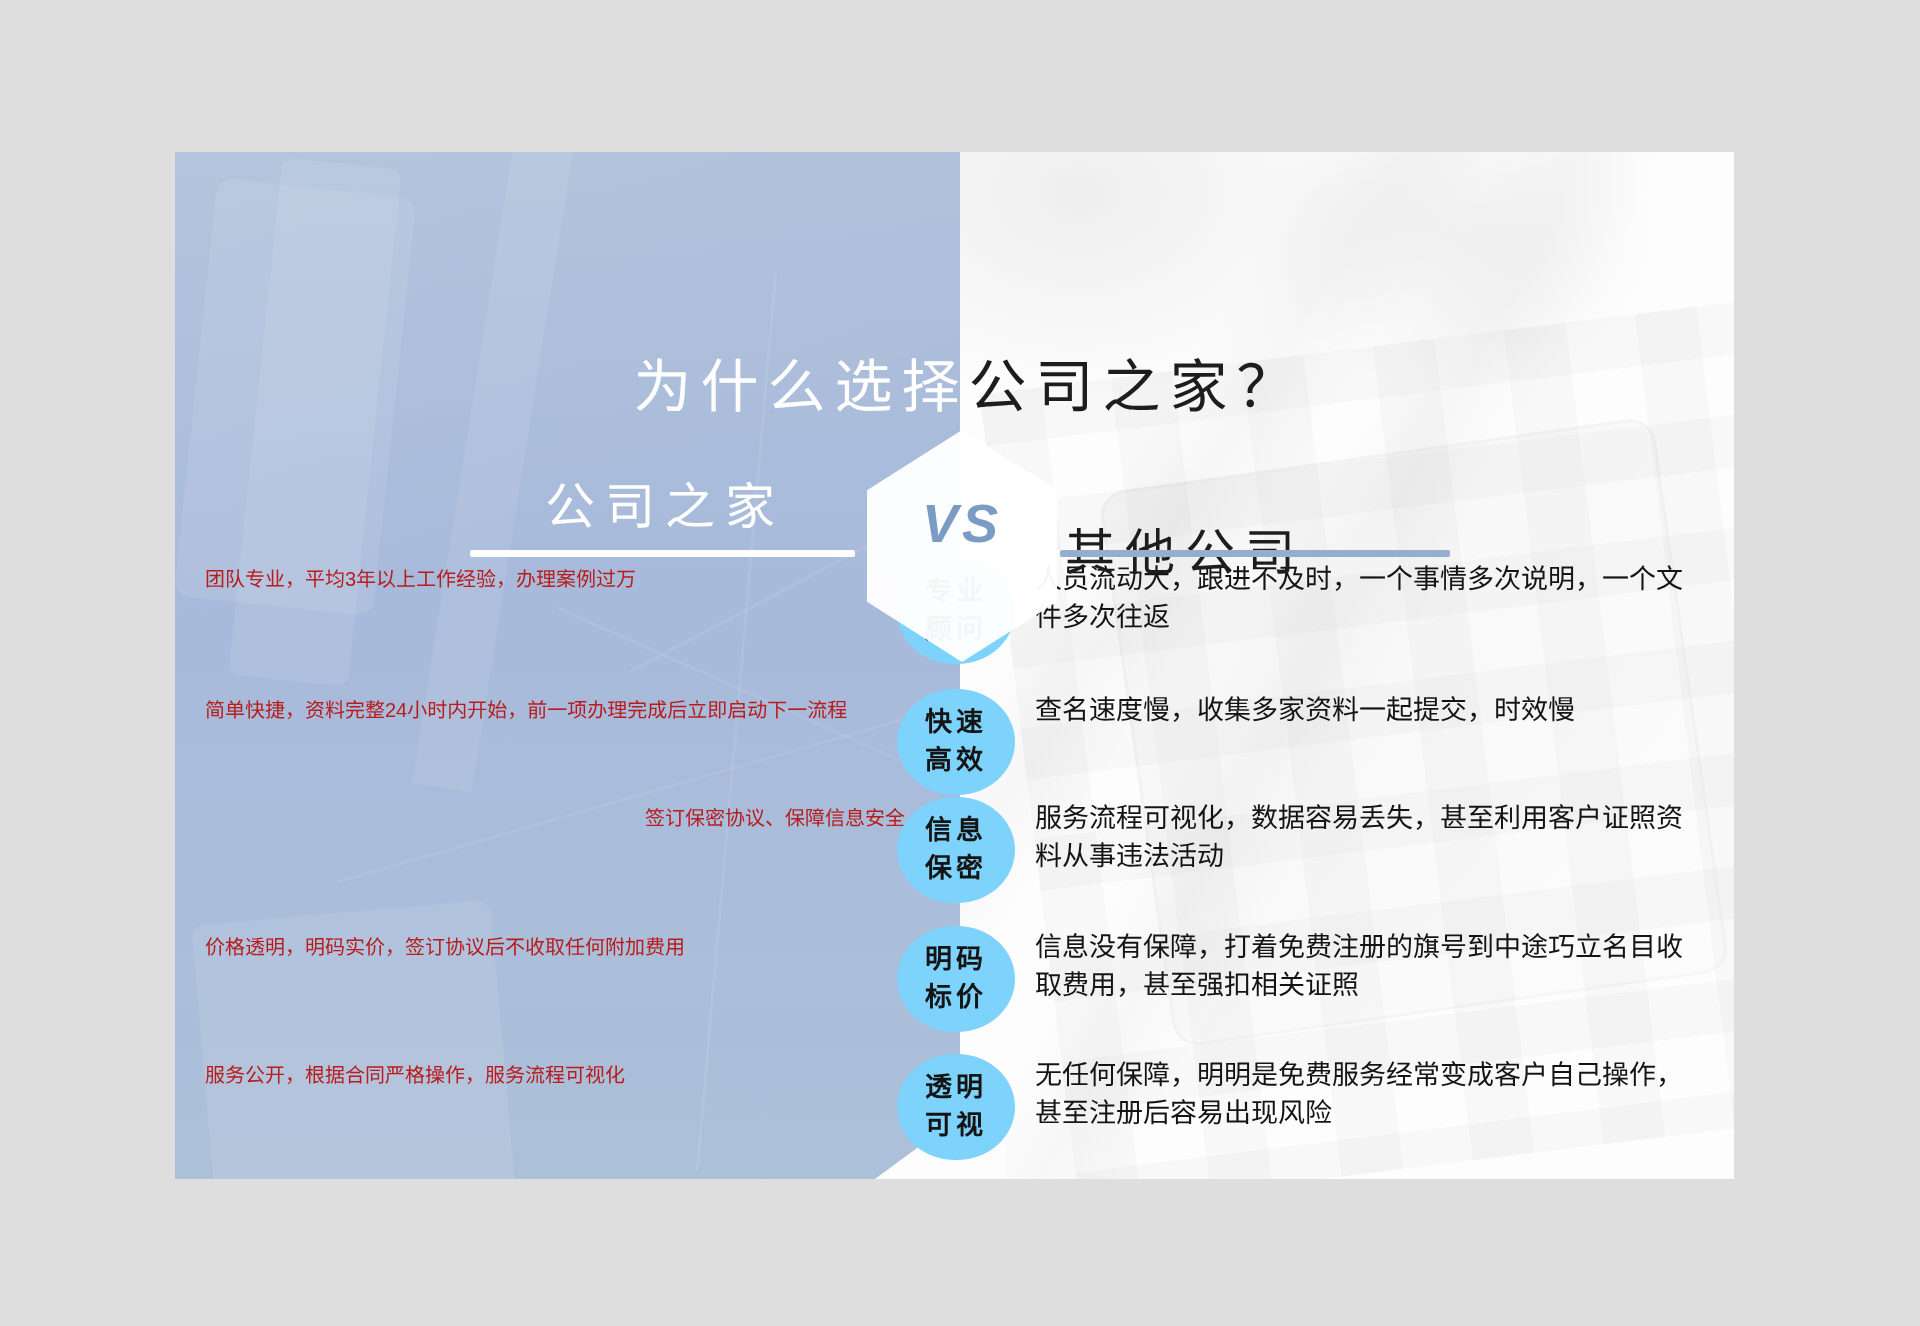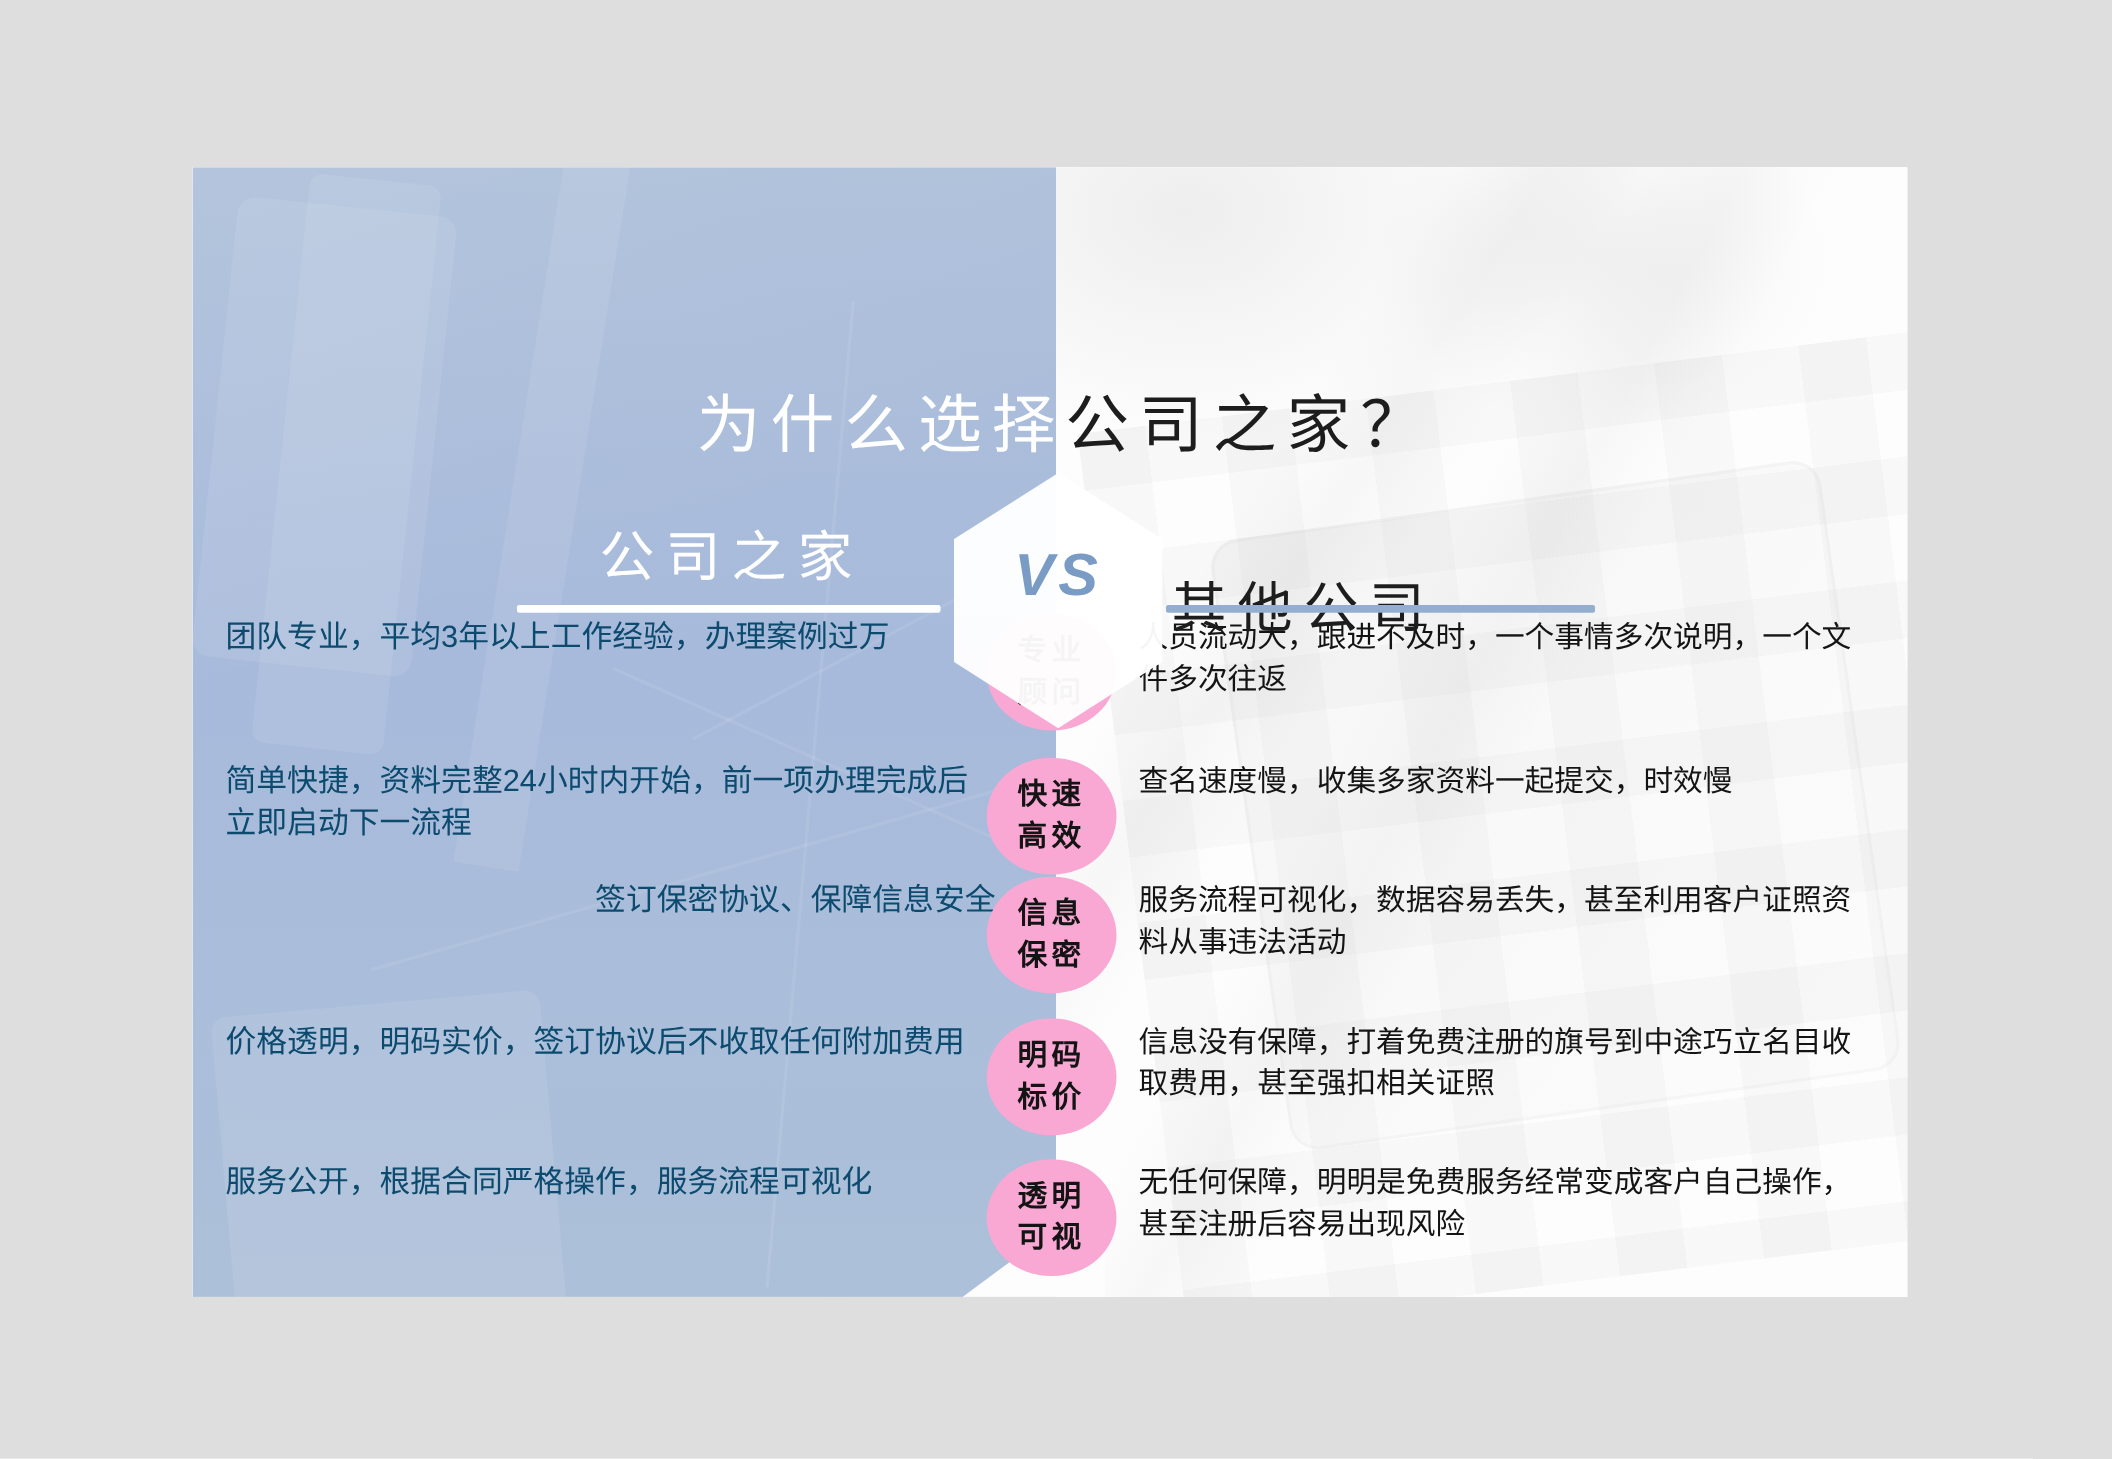--- a/index.html
+++ b/index.html
@@ -205,33 +205,33 @@
     left: 0;
     width: 100%;
     height: 118px;
   }
   .cmp-left {
     position: absolute;
     left: 30px;
     top: 0;
     width: 700px;
     text-align: left;
-    color: #0c4a6e;
-    font-size: 28px;
+    color: #b91c1c;
+    font-size: 20px;
     line-height: 38px;
   }
   .cmp-left.align-right { text-align: right; }
   .cmp-badge {
     position: absolute;
     left: 722px;
     top: 2px;
     width: 118px;
     height: 106px;
     border-radius: 58px / 53px;
-    background: #f9a8d4;
+    background: #7dd3fc;
     color: #141414;
     font-size: 27px;
     line-height: 38px;
     letter-spacing: 4px;
     text-align: center;
     padding-top: 14px;
     box-sizing: border-box;
     font-weight: 700;
   }
   .cmp-badge span { display: block; }

